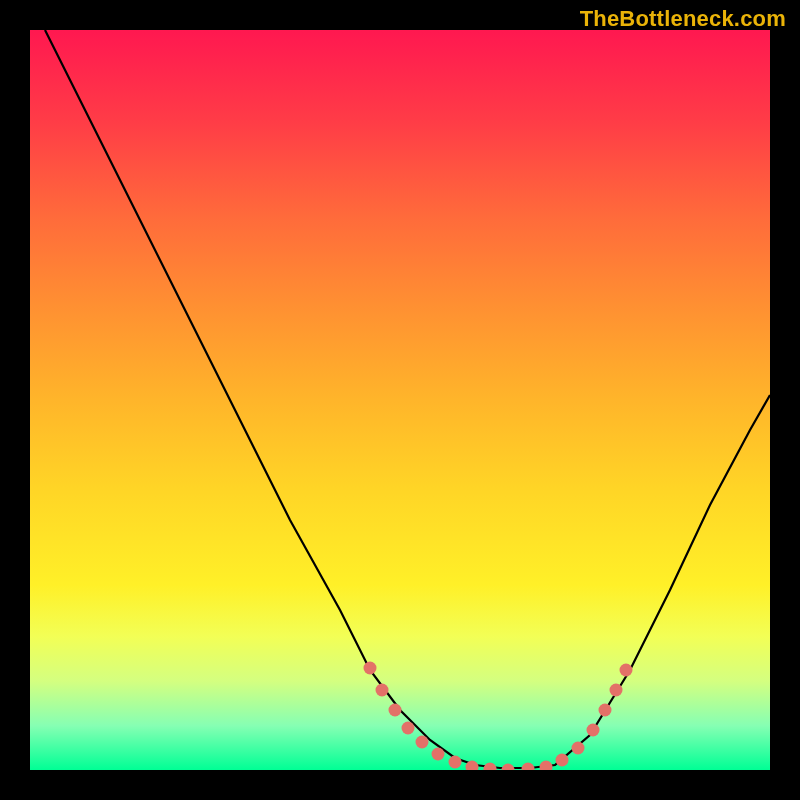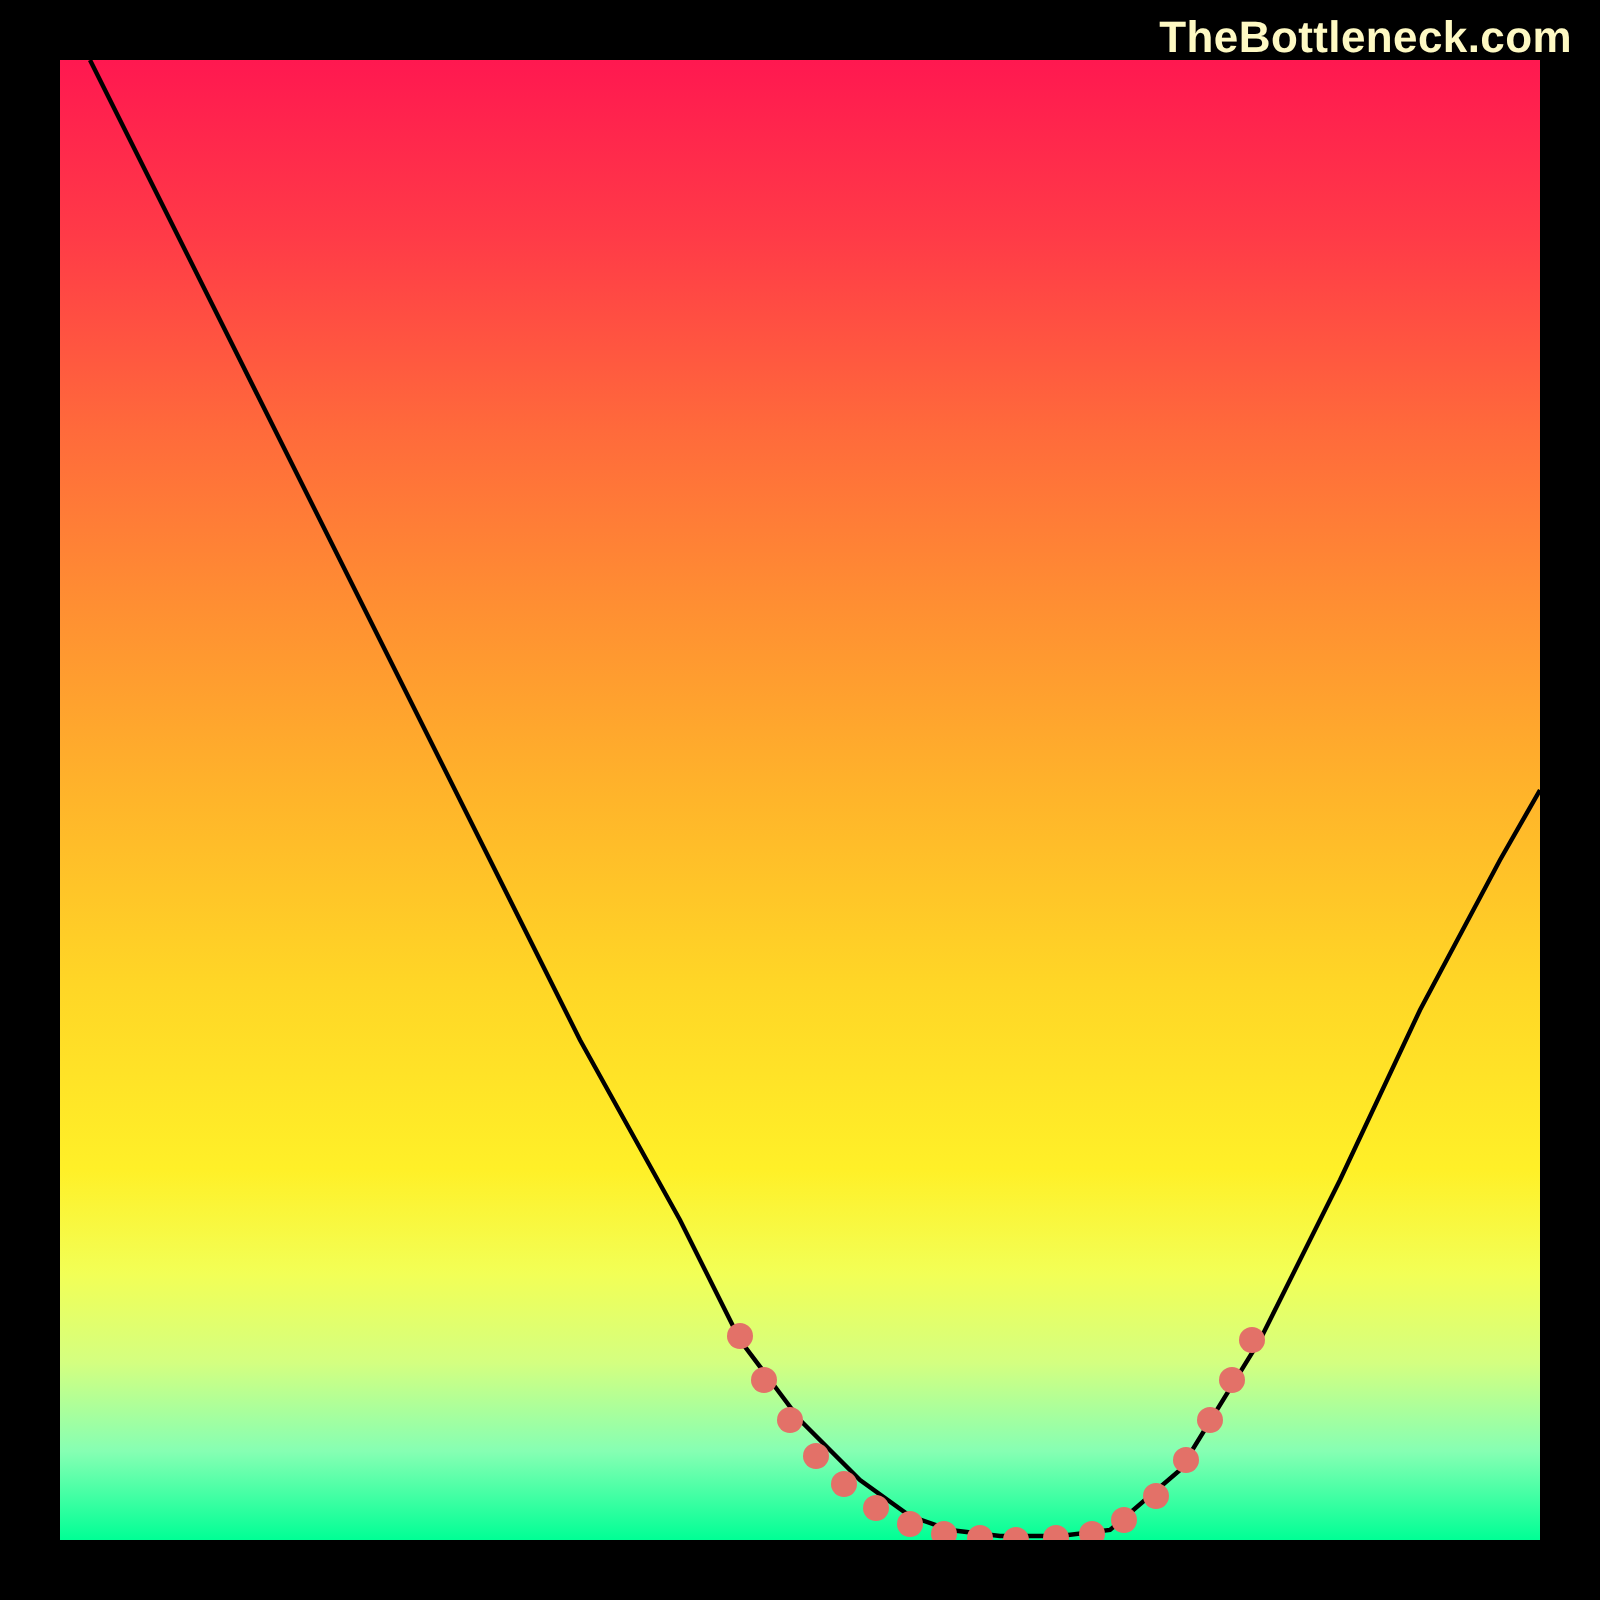--- a/index.html
+++ b/index.html
@@ -14,21 +14,21 @@
   .frame {
     position: relative;
     width: 800px;
     height: 800px;
     background: #000;
   }
   .watermark {
     position: absolute;
     top: 6px;
     right: 14px;
-    color: #fef9c3;
+    color: #eab308;
     font-size: 22px;
     font-weight: 600;
     letter-spacing: 0.2px;
     z-index: 10;
   }
   .plot-area {
     position: absolute;
     left: 30px;
     top: 30px;
     width: 740px;

